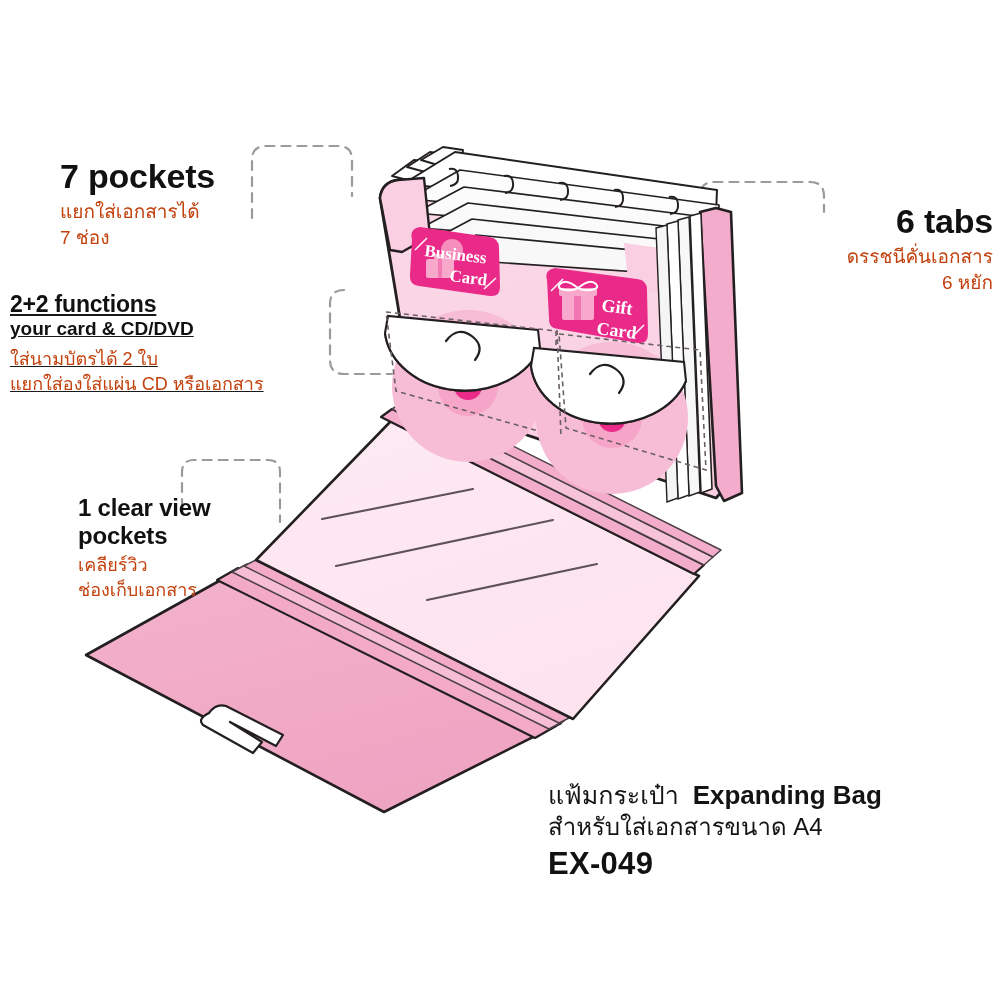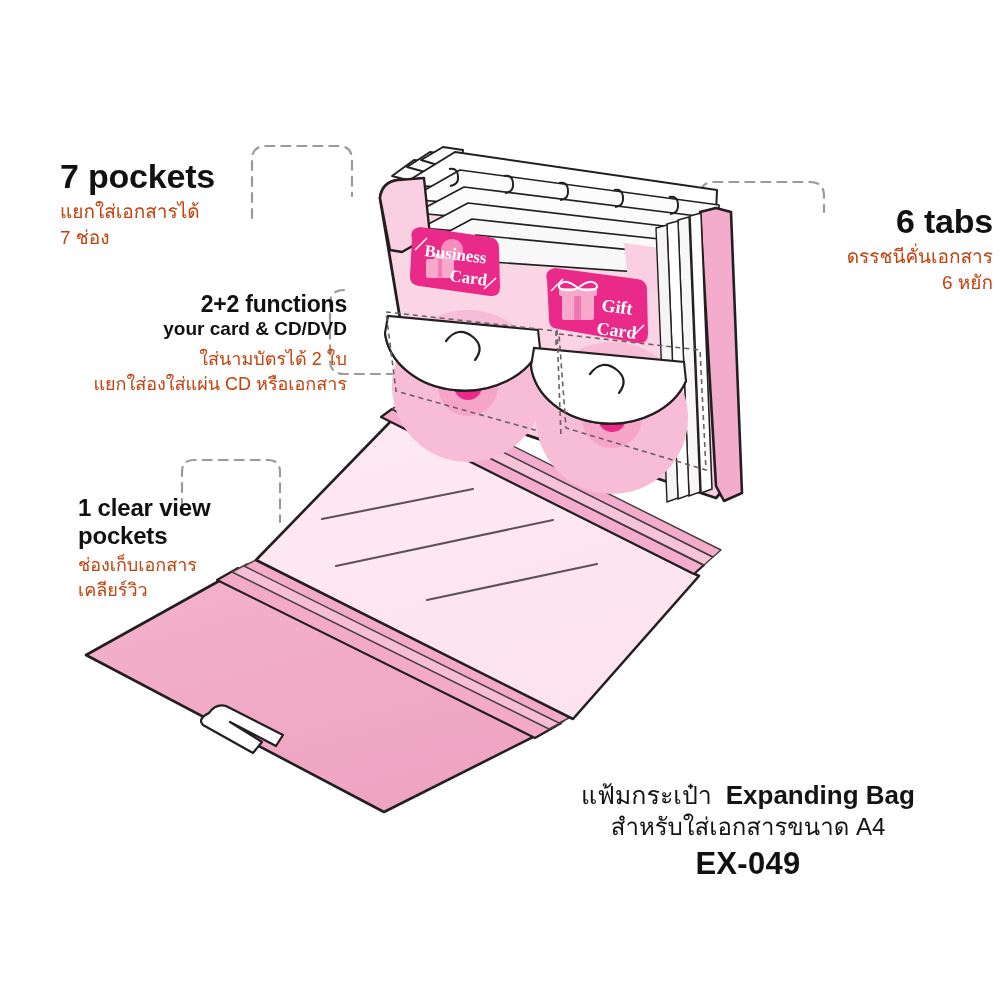--- a/index.html
+++ b/index.html
@@ -60,21 +60,21 @@
     text-align: left;
   }
   #callout-pockets .hd { font-size: 34px; line-height: 1.08; }
   #callout-pockets .th { font-size: 19px; line-height: 1.40; margin-top: 4px; }
 
   
   #callout-functions {
     left: 10px;
     top: 292px;
     width: 337px;
-    text-align: right;
+    text-decoration: underline;
   }
   #callout-functions .hd  { font-size: 23px; line-height: 1.10; }
   #callout-functions .sub { font-size: 19px; line-height: 1.18; margin-top: 1px; }
   #callout-functions .th  { font-size: 18px; line-height: 1.42; margin-top: 6px; }
 
   
   #callout-clearview {
     left: 78px;
     top: 478px;
     width: 260px;
@@ -93,21 +93,21 @@
   }
   #callout-tabs .hd { font-size: 34px; line-height: 1.08; }
   #callout-tabs .th { font-size: 19px; line-height: 1.40; margin-top: 4px; }
 
   
   #product-block {
     position: absolute;
     left: 548px;
     top: 780px;
     width: 400px;
-    text-align: center;
+    text-align: left;
   }
   #product-block .line1 {
     font-size: 25px;
     line-height: 1.22;
     color: #141414;
   }
   #product-block .line1 .en {
     font-weight: bold;
     font-size: 26px;
   }
@@ -321,22 +321,22 @@
       <div>แยกใส่องใส่แผ่น CD หรือเอกสาร</div>
     </div>
   </div>
 
   <div class="callout" id="callout-clearview">
     <div class="hd">
       <div>1 clear view</div>
       <div>pockets</div>
     </div>
     <div class="th">
+      <div>เคลียร์วิว</div>
       <div>ช่องเก็บเอกสาร</div>
-      <div>เคลียร์วิว</div>
     </div>
   </div>
 
   <div class="callout" id="callout-tabs">
     <div class="hd">6 tabs</div>
     <div class="th">
       <div>ดรรชนีคั่นเอกสาร</div>
       <div>6 หยัก</div>
     </div>
   </div>

